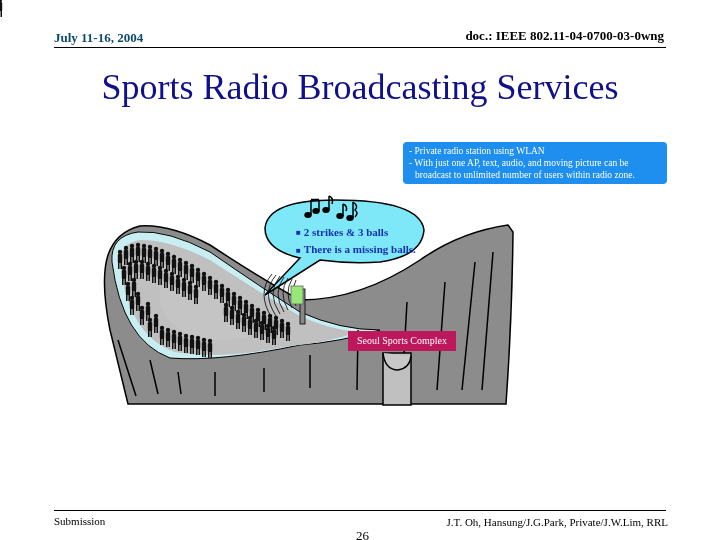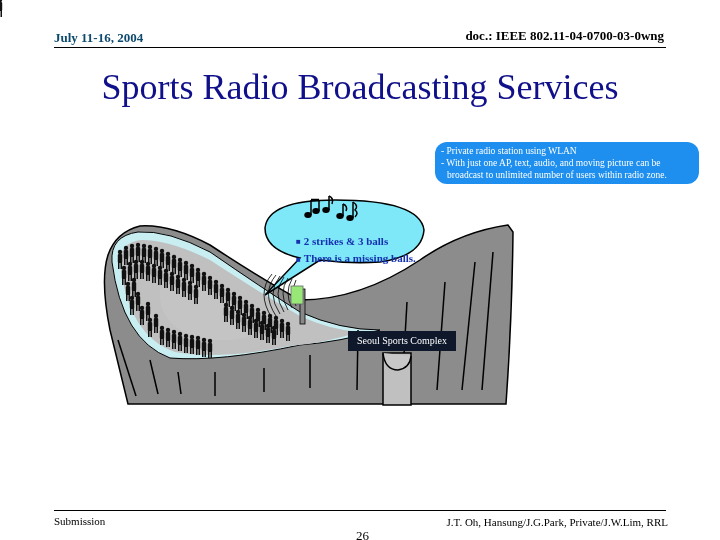--- a/index.html
+++ b/index.html
@@ -18,39 +18,38 @@
       position: absolute; left: 54px; top: 47px; width: 612px; height: 1px;
       background: #000;
     }
     .title {
       position: absolute; left: 0; top: 66px; width: 720px; text-align: center;
       font-size: 36px; color: #10108a; font-weight: normal; letter-spacing: 0px;
     }
 
     .info-box {
       position: absolute; left: 403px; top: 142px; width: 264px; height: 42px;
-      background: #1e8fef; border-radius: 12px;
+      background: #1e8fef; border-radius: 4px;
       color: #ffffff; font-size: 9.5px; line-height: 12px;
       padding: 3px 6px;
-      margin-left: 32px;
     }
     .info-box .line { white-space: nowrap; }
     .info-box .indent { padding-left: 6px; }
 
     .illustration { position: absolute; left: 0; top: 0; width: 720px; height: 540px; }
 
     .bubble-text {
       position: absolute; left: 296px; top: 224px;
-      font-size: 11px; font-weight: bold; color: #1530b0; line-height: 16px; margin-top: 9px;
+      font-size: 11px; font-weight: bold; color: #1530b0; line-height: 16px;
     }
     .bubble-text .bullet { font-size: 8px; vertical-align: middle; margin-right: 3px; }
 
     .venue-label {
       position: absolute; left: 348px; top: 331px; width: 108px; height: 20px;
-      background: #0f172a; color: #ffffff; font-size: 10px;
+      background: #be185d; color: #ffffff; font-size: 10px;
       text-align: center; line-height: 20px;
     }
 
     .footer-rule {
       position: absolute; left: 54px; top: 510px; width: 612px; height: 1px;
       background: #000;
     }
     .footer-left {
       position: absolute; left: 54px; top: 515px; font-size: 11px; color: #000;
     }

